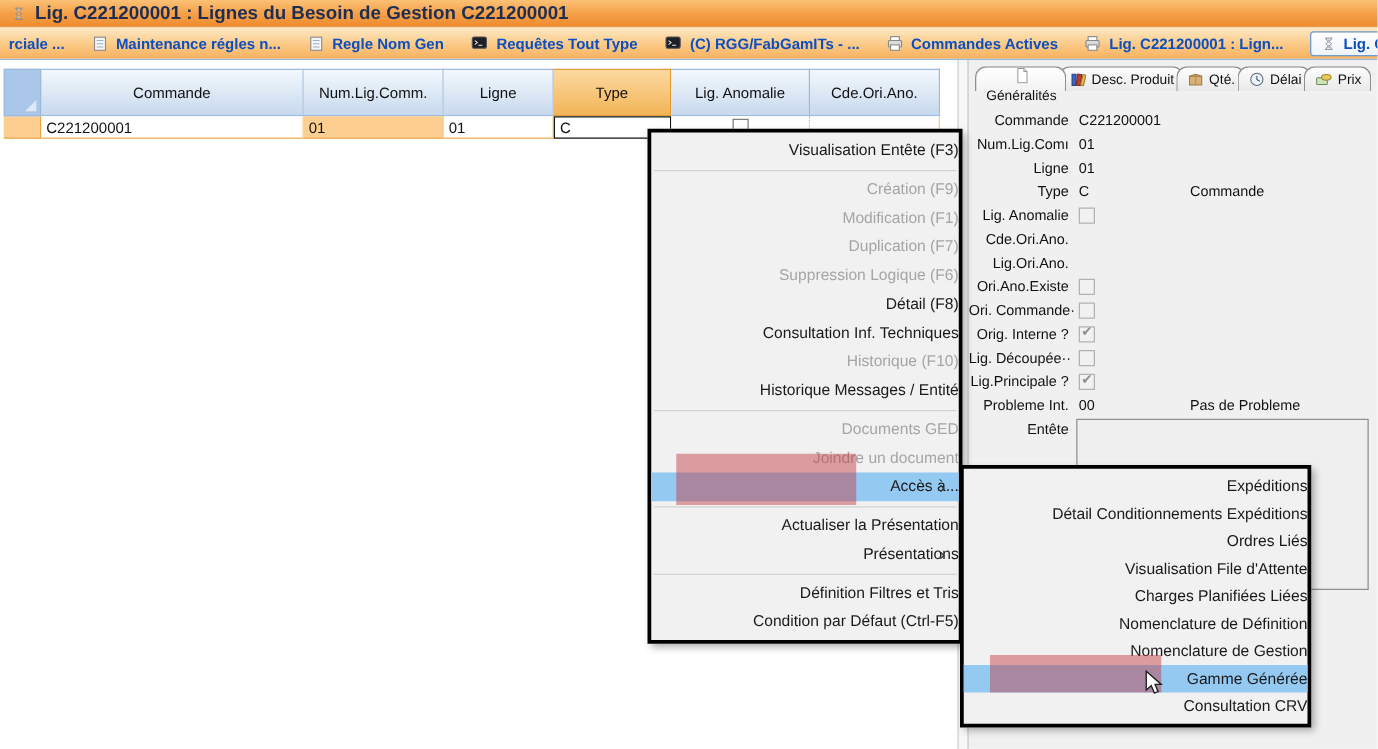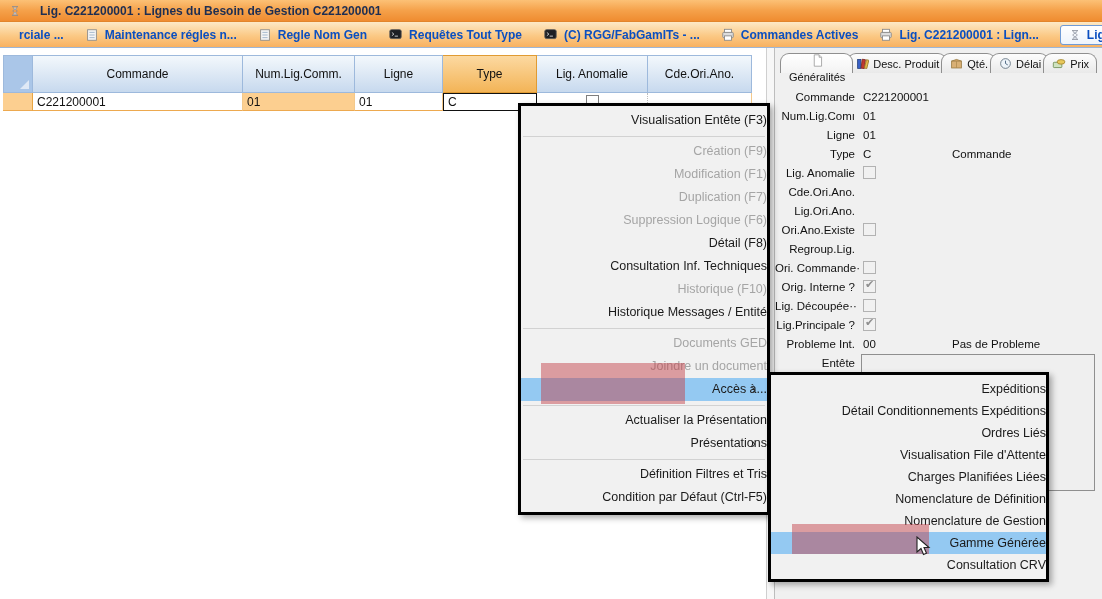--- a/index.html
+++ b/index.html
@@ -9,27 +9,27 @@
     -webkit-font-smoothing:antialiased;
   }
   .icon{display:inline-flex;align-items:center;flex:0 0 auto;}
   
   #titlebar{
     position:absolute;left:0;top:0;width:1102px;height:22px;
     background:linear-gradient(#fcc176,#f5a14a 50%,#ef8c30);
     display:flex;align-items:center;gap:7px;padding-left:9px;box-sizing:border-box;
     border-bottom:1px solid #e2852b;
   }
-  #titlebar .title-text{font-size:12px;font-weight:700;color:#1d2e52;white-space:nowrap;margin-left:12px;}
+  #titlebar .title-text{font-size:15px;font-weight:700;color:#1d2e52;white-space:nowrap;}
   
   #tabstrip{
     position:absolute;left:0;top:22px;width:1102px;height:26px;
     background:linear-gradient(#fde9c6,#fbc985 55%,#f8b160);
     border-bottom:1px solid #9db6d6;
-    display:flex;align-items:center;gap:21px;padding-left:19px;box-sizing:border-box;
+    display:flex;align-items:center;gap:21px;padding-left:7px;box-sizing:border-box;
     overflow:hidden;
     justify-content:space-between;
   }
   .tstab{display:flex;align-items:center;gap:6px;font-size:12px;font-weight:700;color:#0b4fc0;white-space:nowrap;cursor:default;}
   .tstab.selected{
     background:linear-gradient(#ffffff,#eef4fb);
     border:1px solid #6f9bd6;border-radius:3px;padding:2px 8px;
   }
   
   #grid{position:absolute;left:3px;top:55px;z-index:1;}
@@ -311,24 +311,20 @@
         <span class="plabel">Cde.Ori.Ano.</span>
         <span class="pval"></span>
       </div>
       <div class="prow">
         <span class="plabel">Lig.Ori.Ano.</span>
         <span class="pval"></span>
       </div>
       <div class="prow">
         <span class="plabel">Ori.Ano.Existe</span>
         <span class="cb ro"></span>
-      </div>
-      <div class="prow">
-        <span class="plabel">Regroup.Lig.</span>
-        <span class="pval"></span>
       </div>
       <div class="prow">
         <span class="plabel">Ori. Commande·</span>
         <span class="cb ro"></span>
       </div>
       <div class="prow">
         <span class="plabel">Orig. Interne ?</span>
         <span class="cb ro checked"></span>
       </div>
       <div class="prow">

